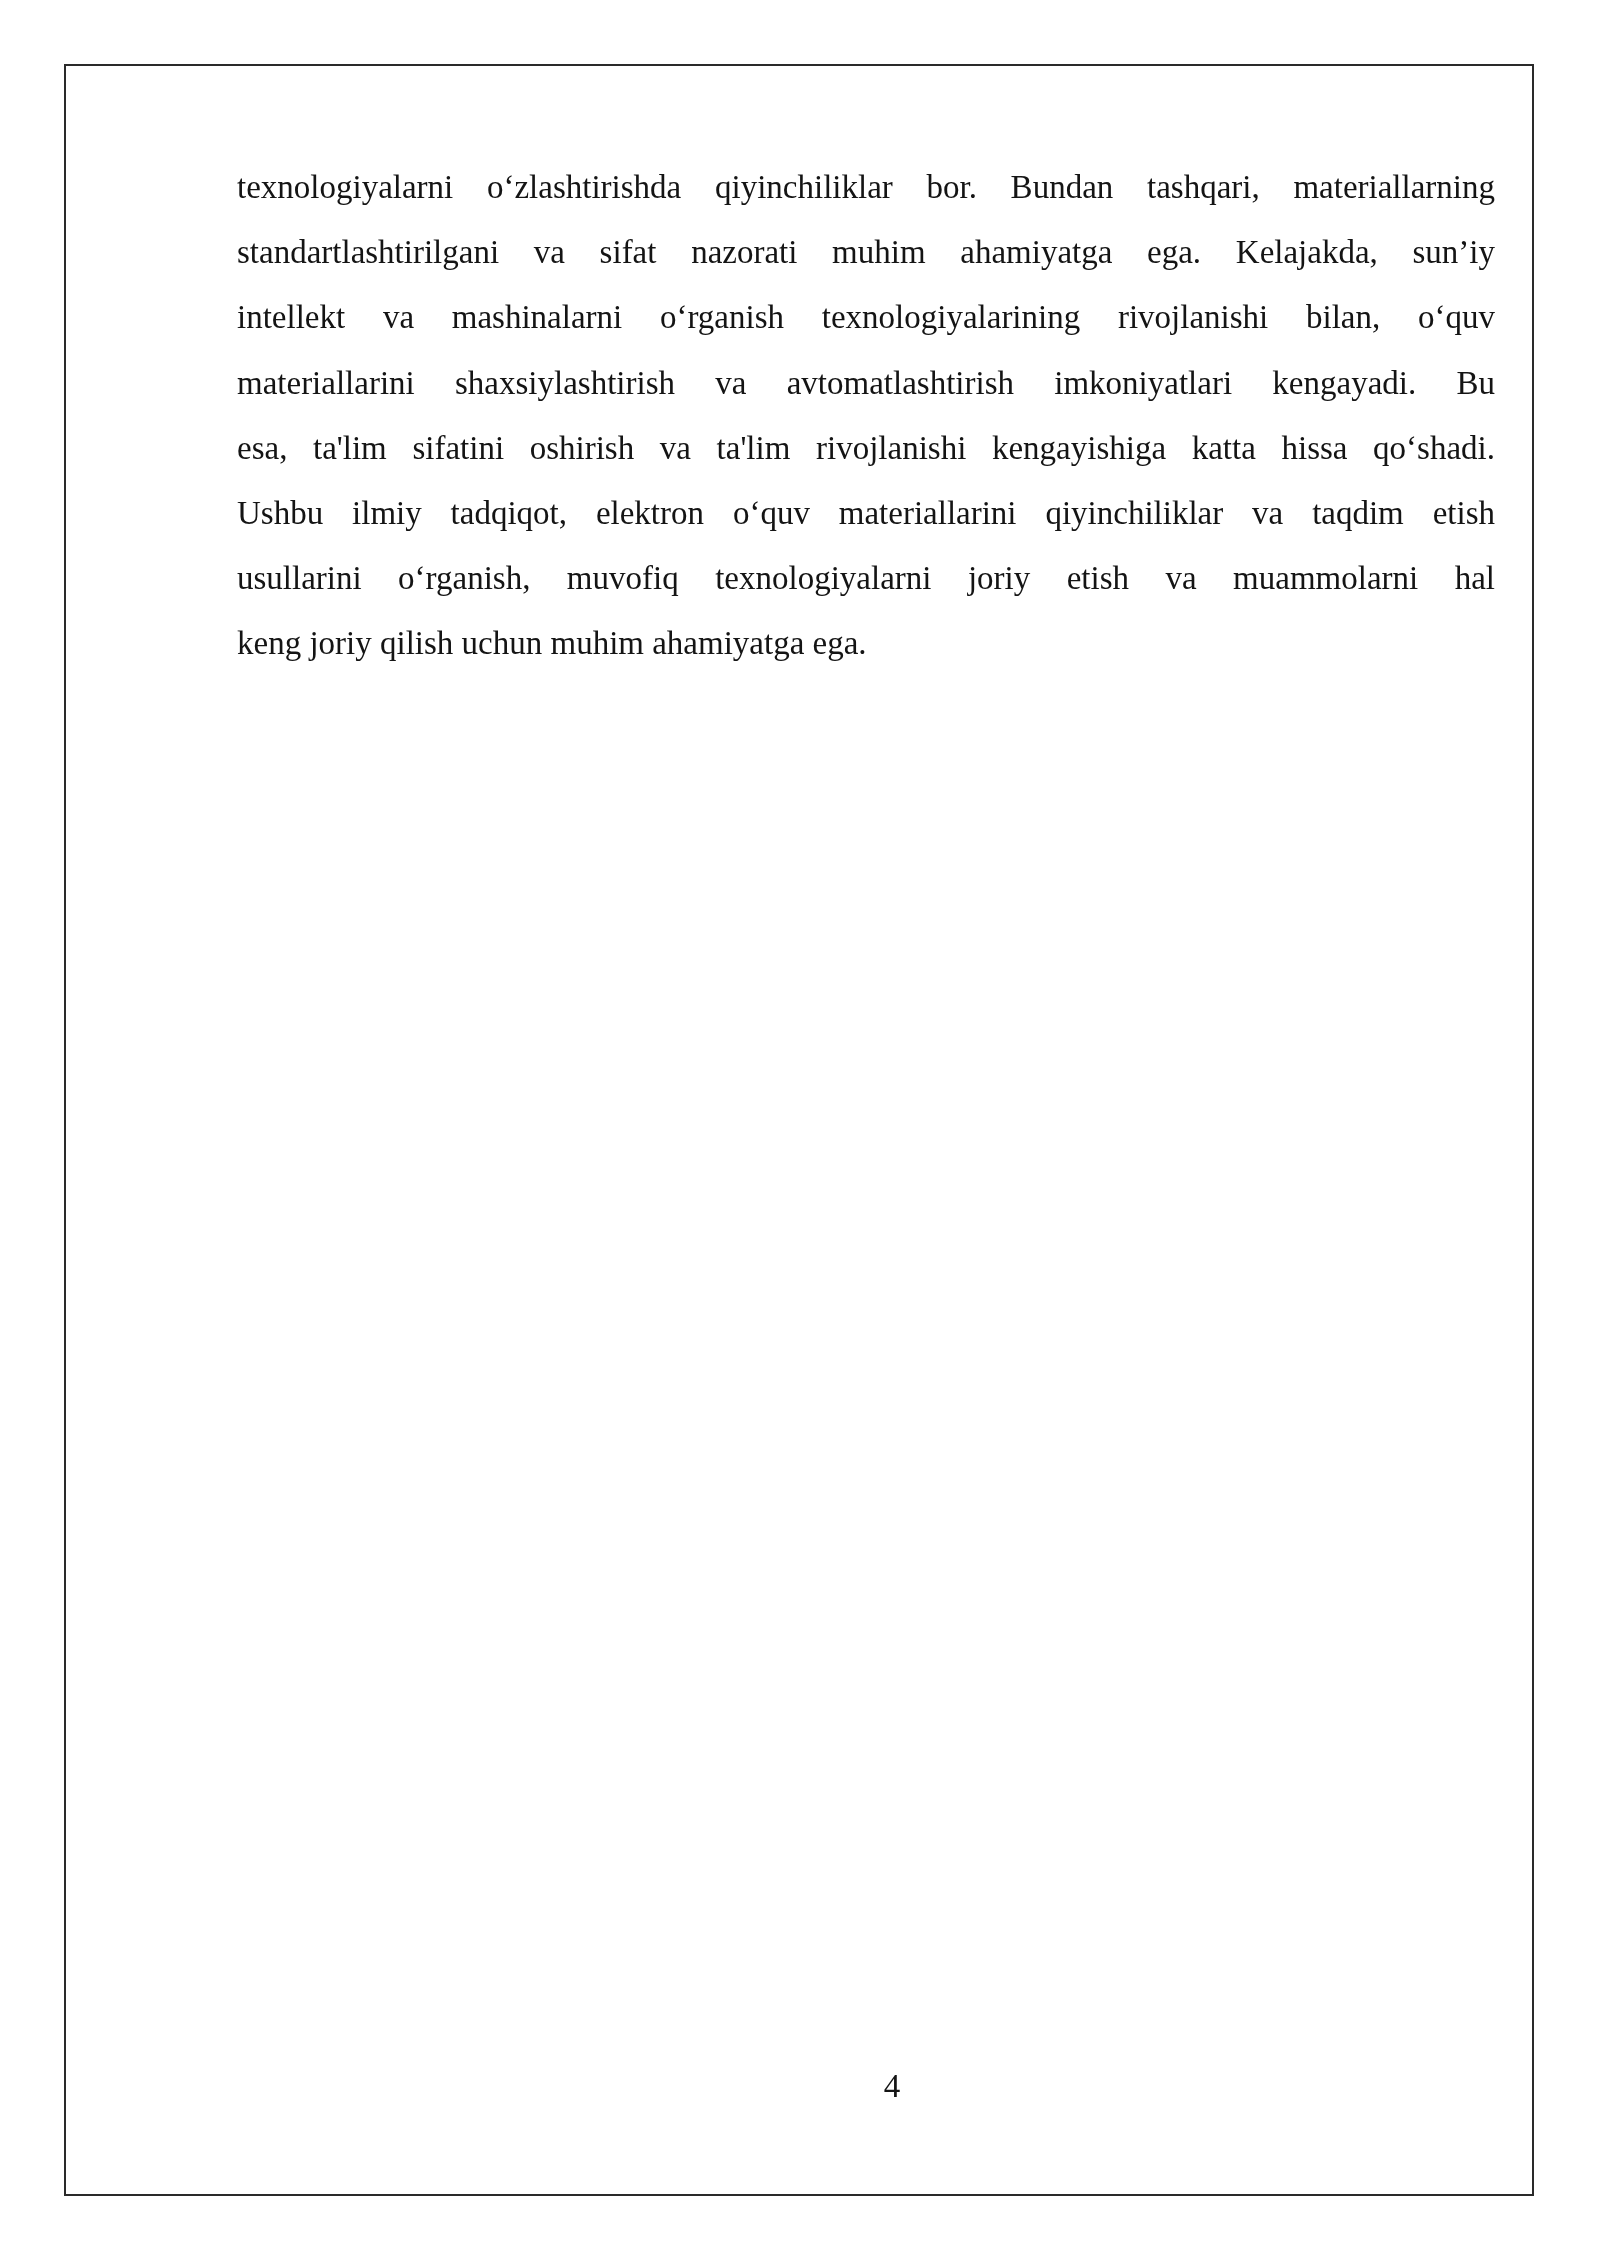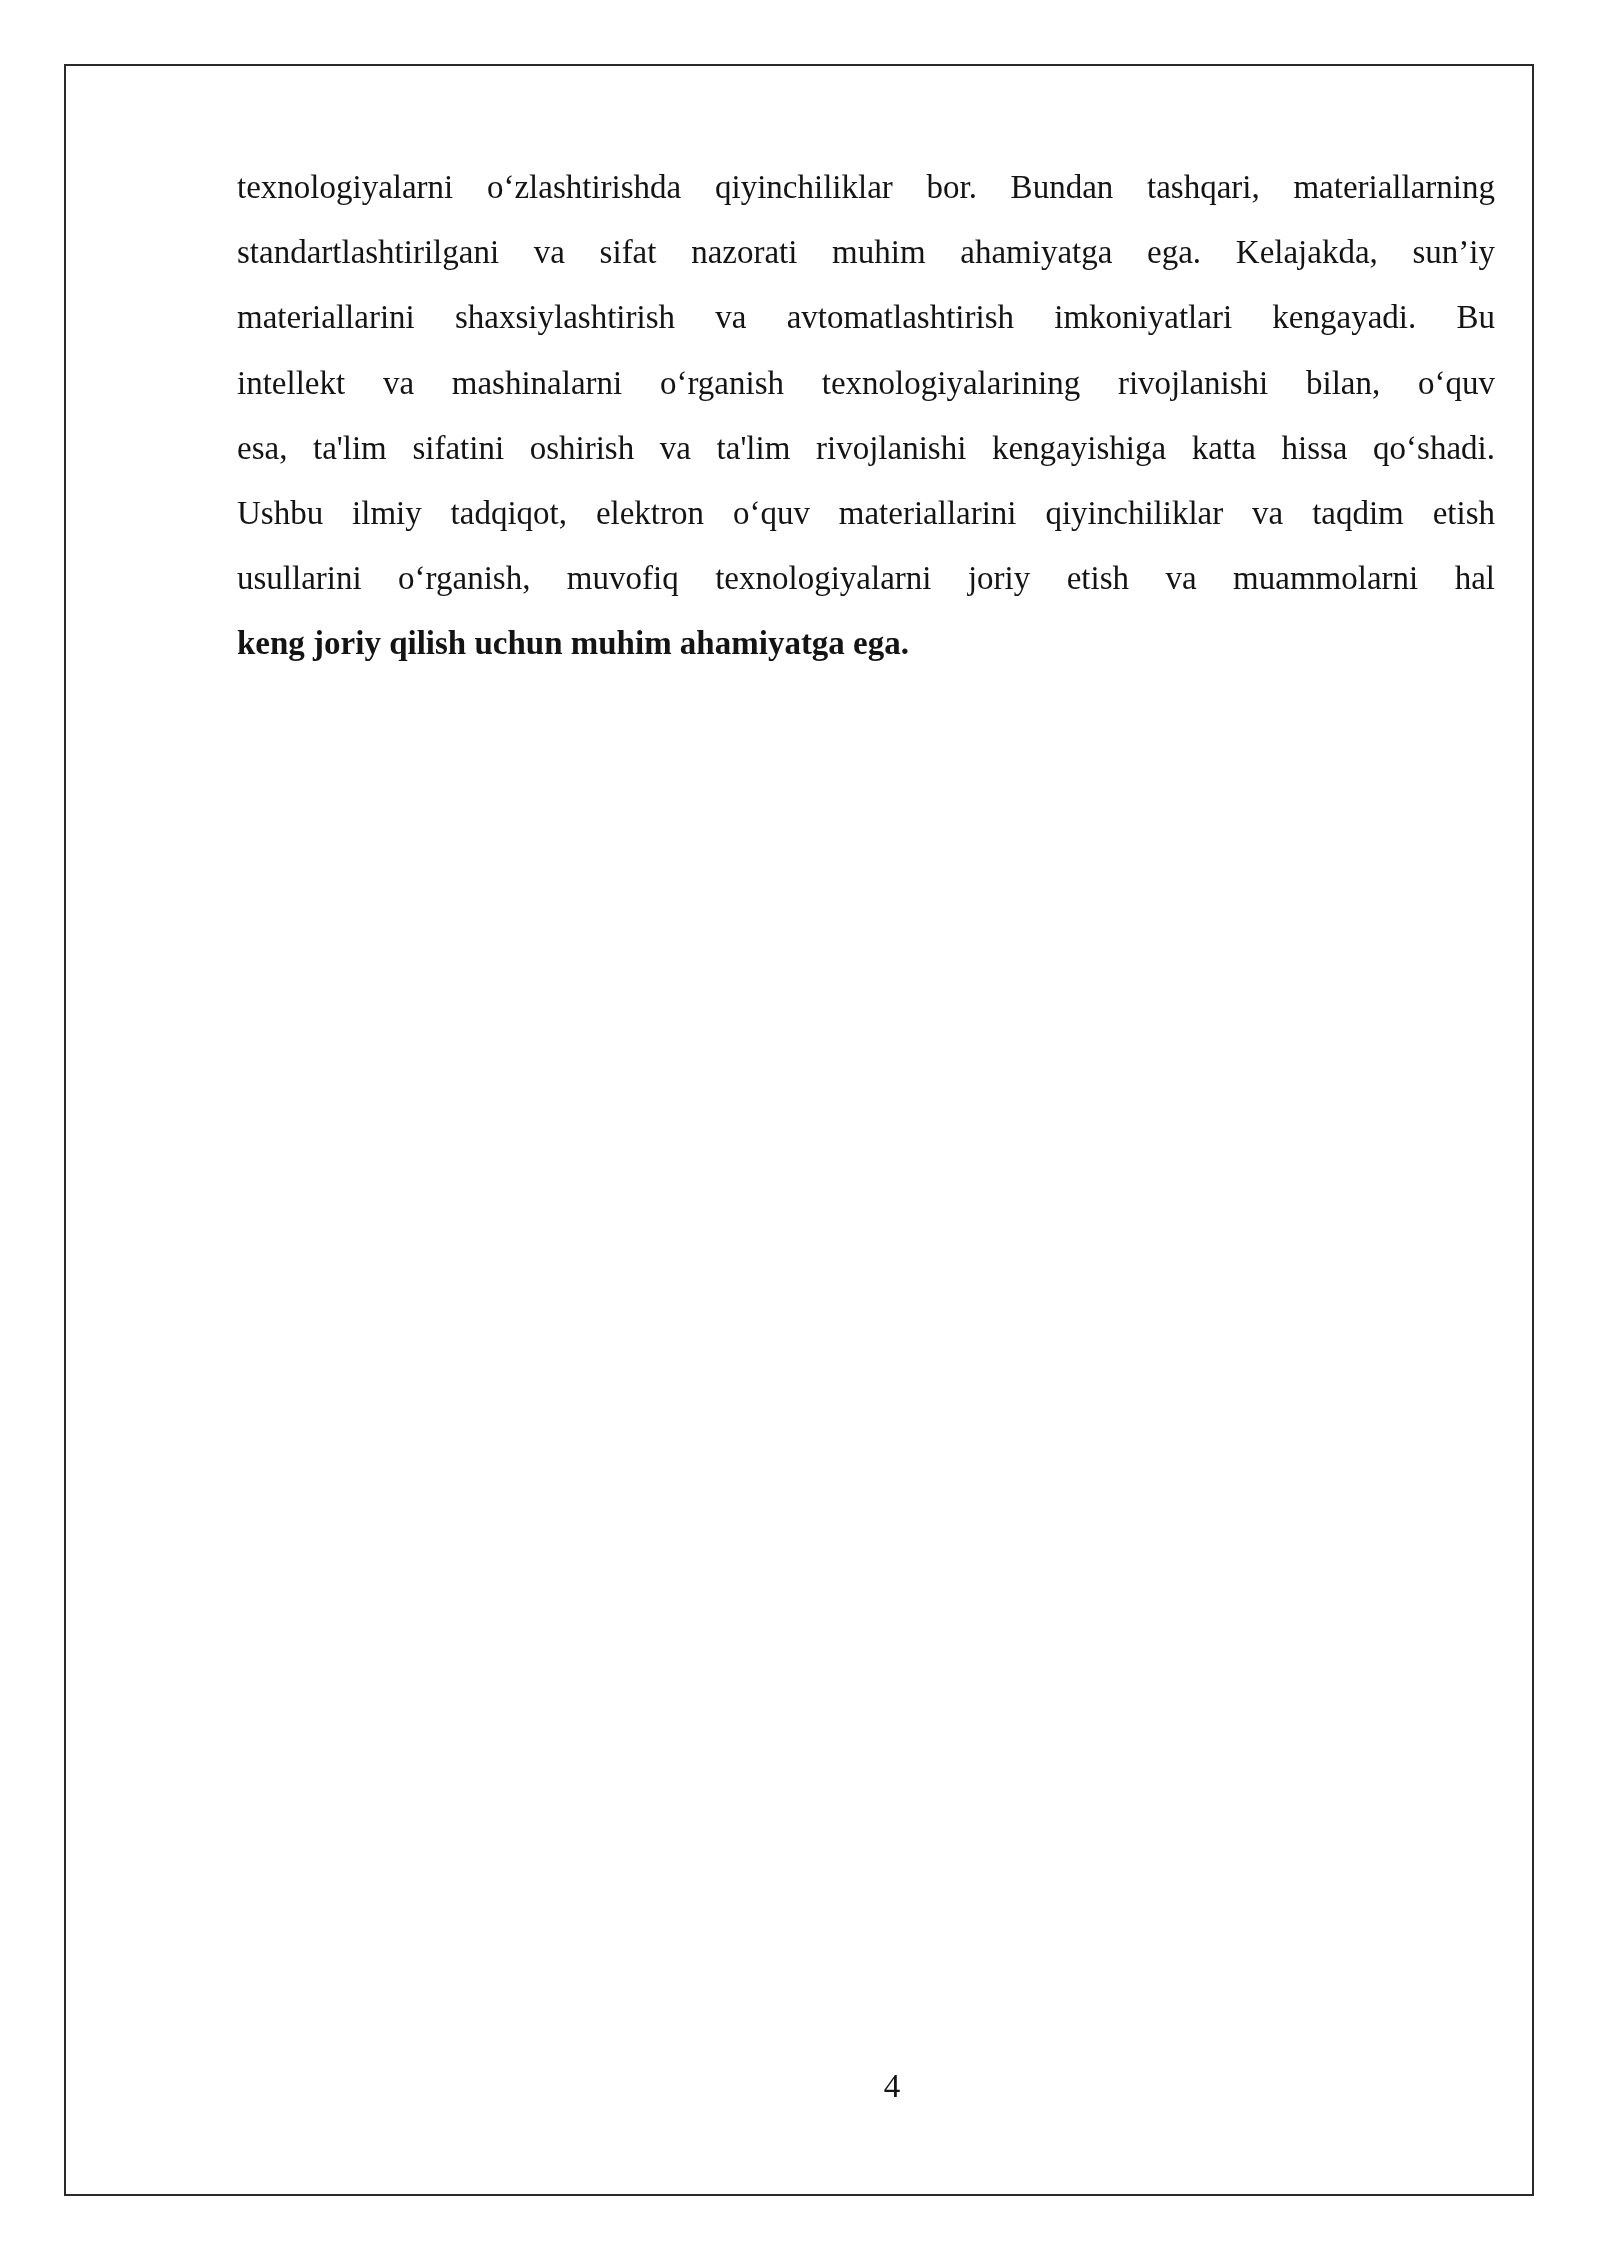--- a/index.html
+++ b/index.html
@@ -36,41 +36,40 @@
       text-align-last: left;
     }
     .line {
       display: block;
       text-align: justify;
       text-align-last: justify;
       white-space: nowrap;
     }
     .line.last {
       text-align-last: left;
-      font-weight: bold;
     }
     .page-number {
       position: absolute;
       left: 0;
       width: 1784px;
       top: 2066px;
       text-align: center;
       font-size: 33px;
       line-height: 40px;
     }
   </style>
 </head>
 <body>
 
 <div class="page-border"></div>
 
 <div class="body-text">
   <span class="line">texnologiyalarni o‘zlashtirishda qiyinchiliklar bor. Bundan tashqari, materiallarning</span>
   <span class="line">standartlashtirilgani va sifat nazorati muhim ahamiyatga ega. Kelajakda, sun’iy</span>
+  <span class="line">intellekt va mashinalarni o‘rganish texnologiyalarining rivojlanishi bilan, o‘quv</span>
   <span class="line">materiallarini shaxsiylashtirish va avtomatlashtirish imkoniyatlari kengayadi. Bu</span>
-  <span class="line">intellekt va mashinalarni o‘rganish texnologiyalarining rivojlanishi bilan, o‘quv</span>
   <span class="line">esa, ta'lim sifatini oshirish va ta'lim rivojlanishi kengayishiga katta hissa qo‘shadi.</span>
   <span class="line">Ushbu ilmiy tadqiqot, elektron o‘quv materiallarini qiyinchiliklar va taqdim etish</span>
   <span class="line">usullarini o‘rganish, muvofiq texnologiyalarni joriy etish va muammolarni hal</span>
   <span class="line last">keng joriy qilish uchun muhim ahamiyatga ega.</span>
 </div>
 
 <div class="page-number">4</div>
 
 </body></html>

